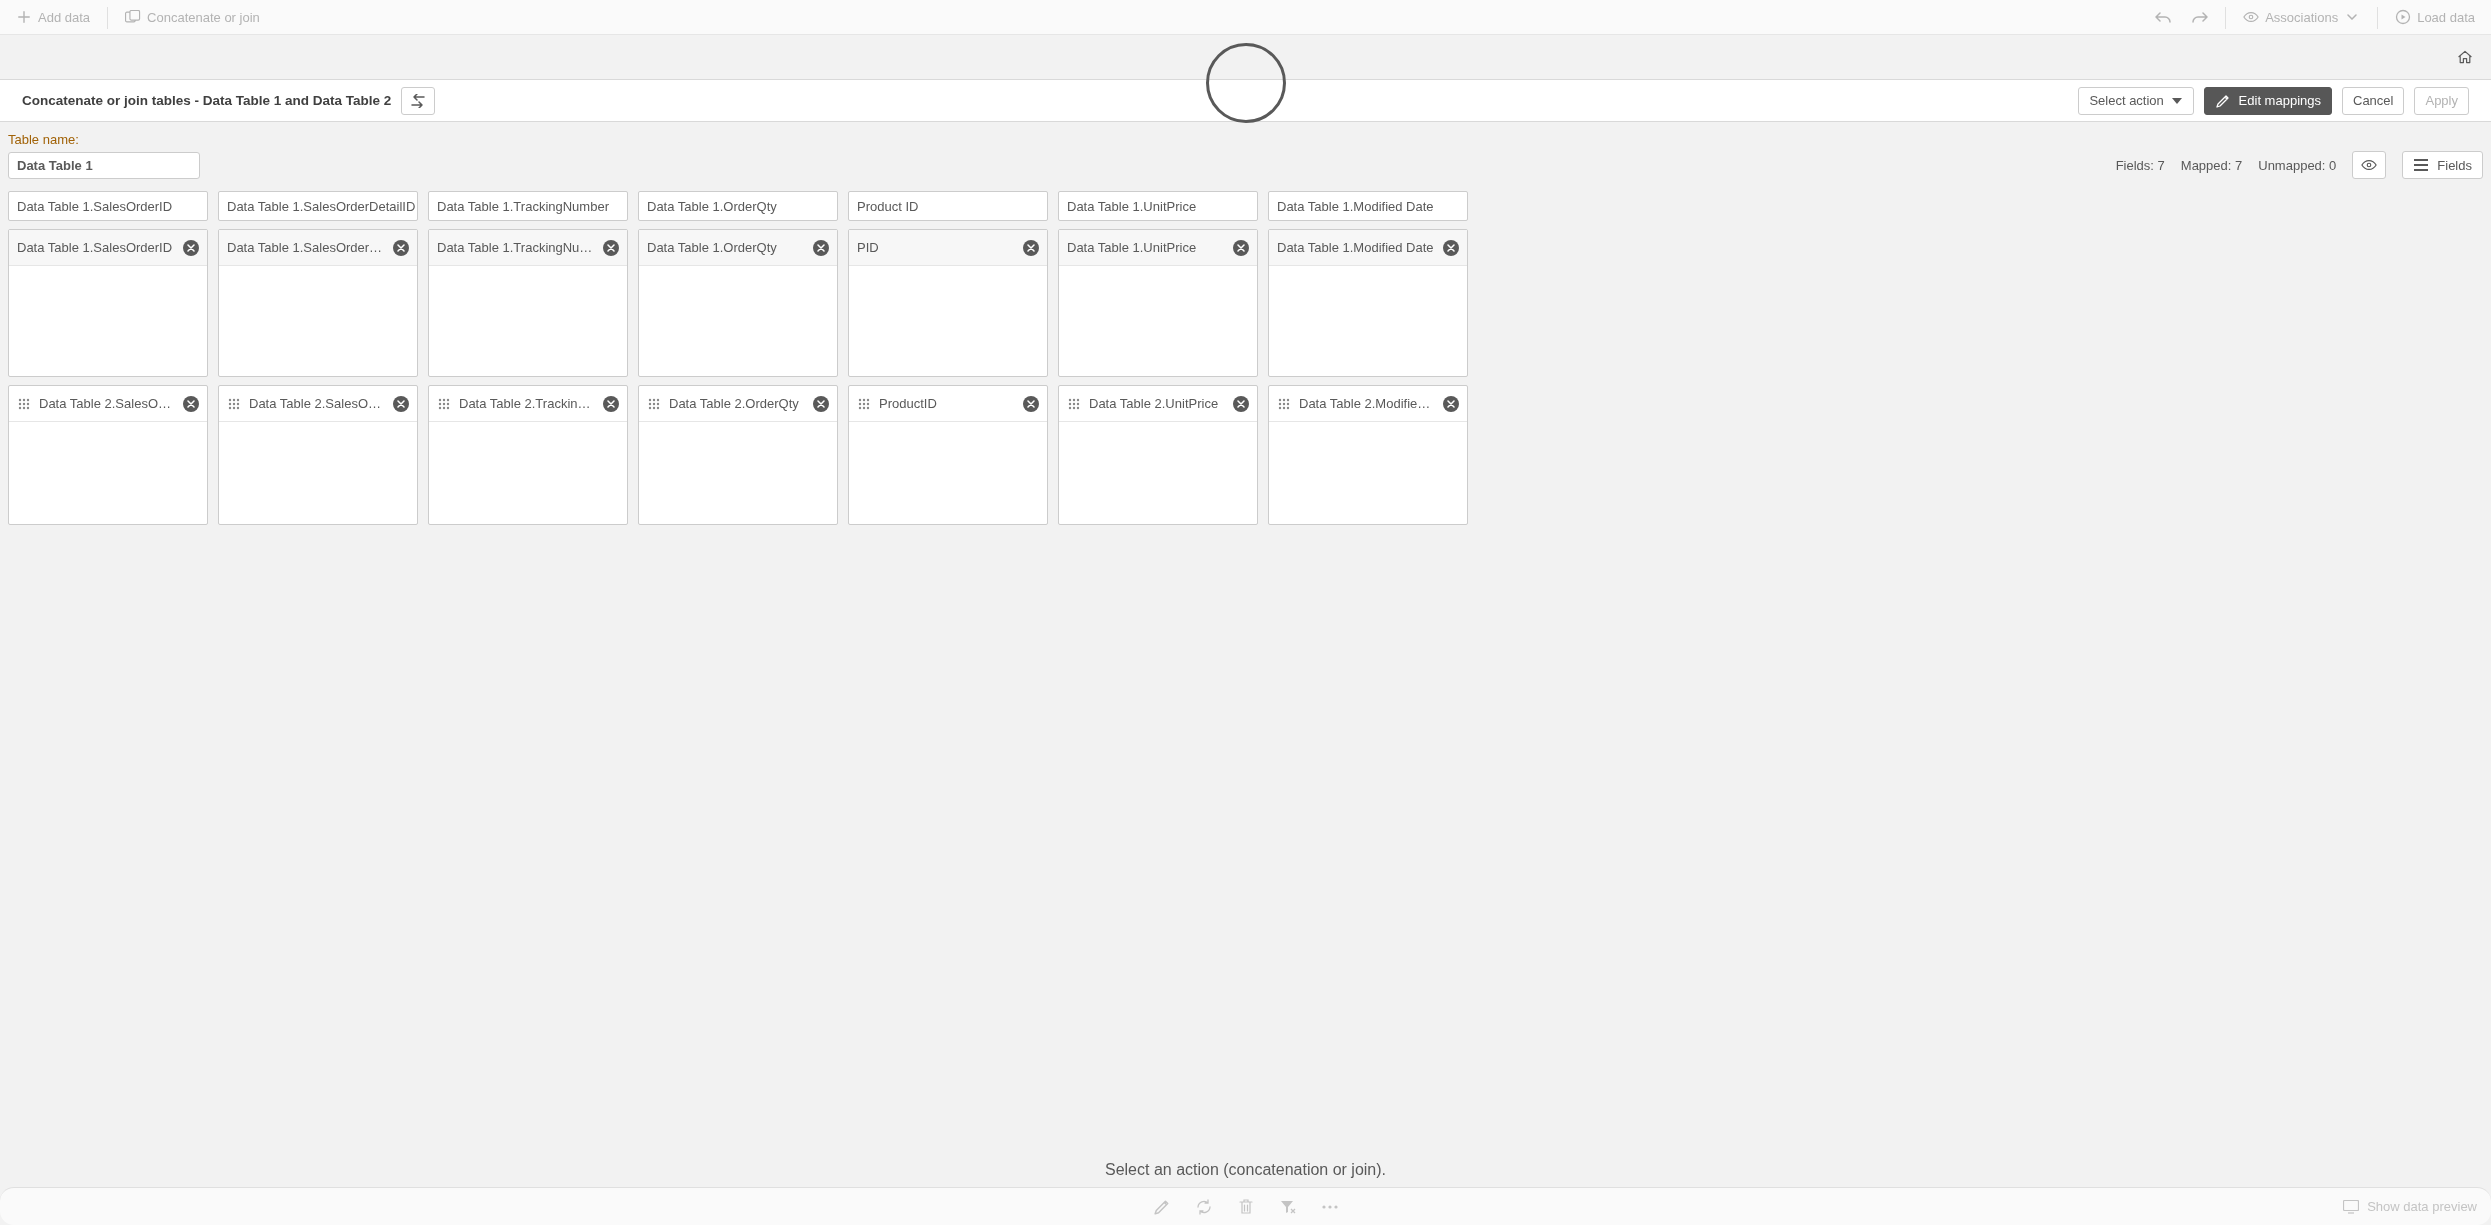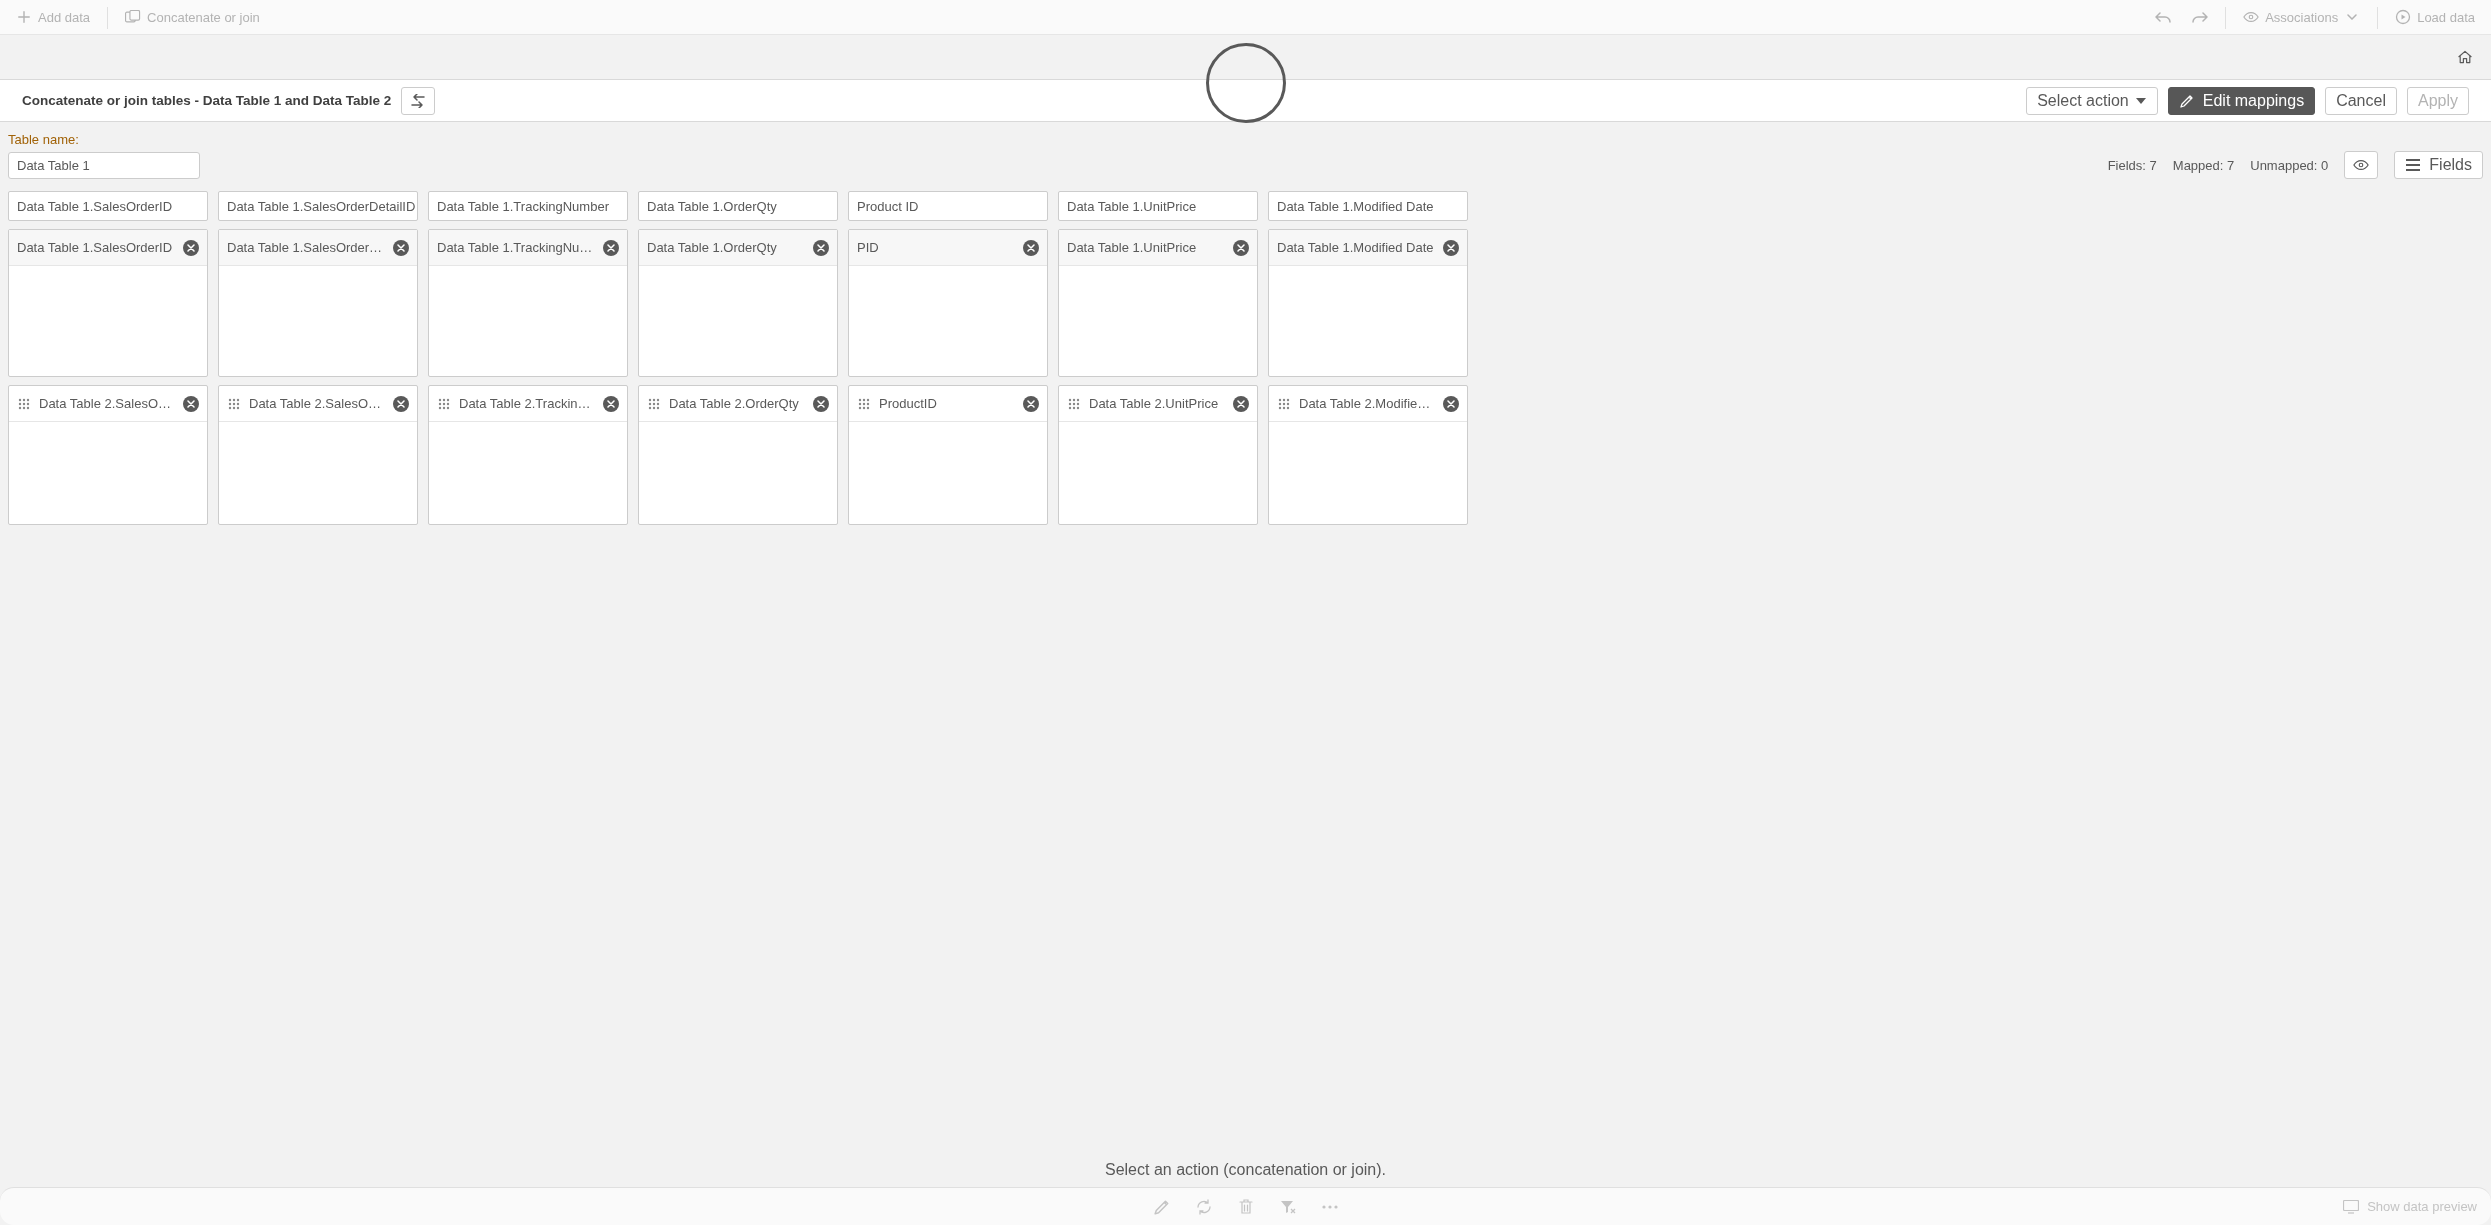--- a/index.html
+++ b/index.html
@@ -91,21 +91,21 @@
     border: 1px solid #ccc;
     background: #fff;
     border-radius: 3px;
     height: 28px;
     min-width: 34px;
     display: inline-flex;
     align-items: center;
     justify-content: center;
     padding: 0 10px;
     color: #595959;
-    font-size: 16px;
+    font-size: 13px;
     cursor: pointer;
     gap:8px;
   }
   .sq-btn.disabled { color: #b3b3b3; cursor: default; }
   .sq-btn.dark {
     background: #575757;
     border-color: #575757;
     color: #fff;
   }
   .spacer { flex: 1; }
@@ -129,20 +129,21 @@
   }
   .tbl-name-input {
     border: 1px solid #ccc;
     border-radius: 3px;
     background: #fff;
     padding: 5px 8px;
     min-width: 192px;
     font-size: 13px;
     color:#595959;
     display:inline-block;
+    font-weight:bold;
   }
   .field-stats {
     display:flex;
     align-items:center;
     gap: 16px;
     color:#595959;
   }
 
   .columns {
     display: flex;

